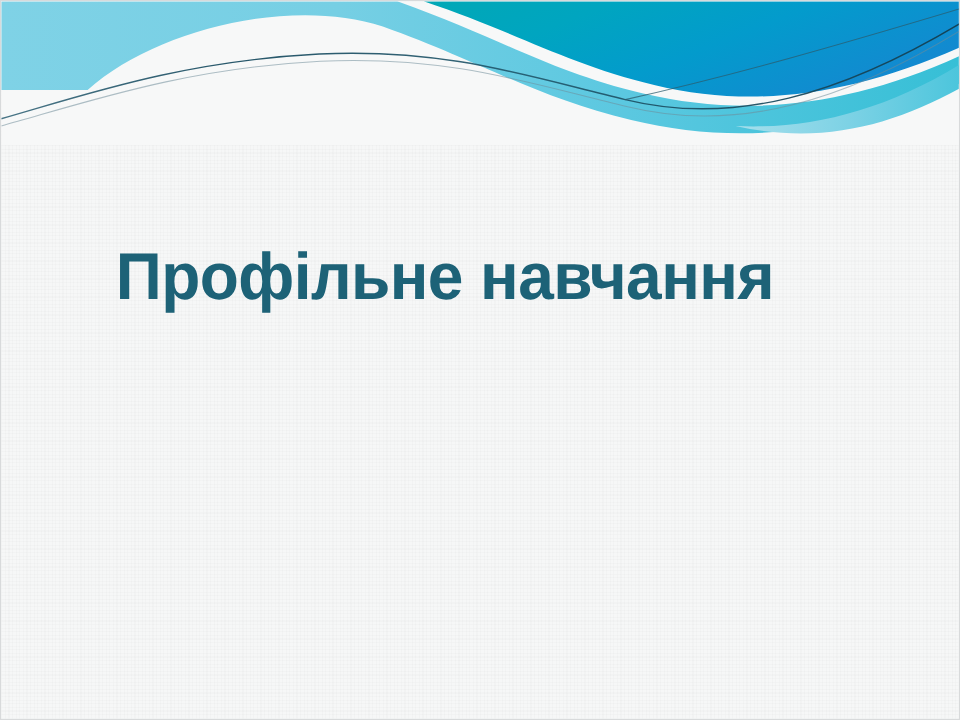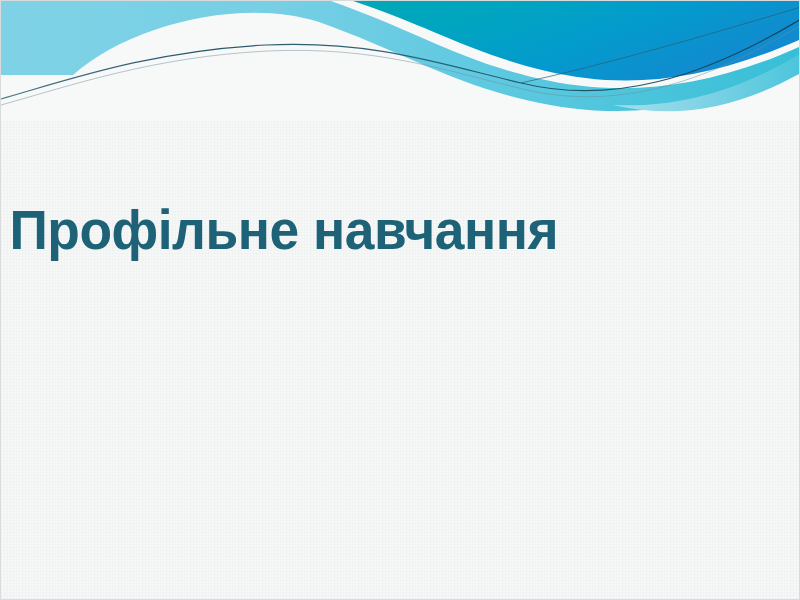--- a/index.html
+++ b/index.html
@@ -52,20 +52,21 @@
     height: 120px;
     z-index: 2;
     pointer-events: none;
   }
 
   #title-block {
     position: absolute;
     left: 0;
     top: 196px;
     width: 740px;
+    text-align: center;
     z-index: 3;
   }
 
   #title-text {
     display: inline-block;
     margin: 0;
     font-family: "Liberation Sans", sans-serif;
     font-weight: bold;
     font-size: 55px;
     line-height: 66px;

